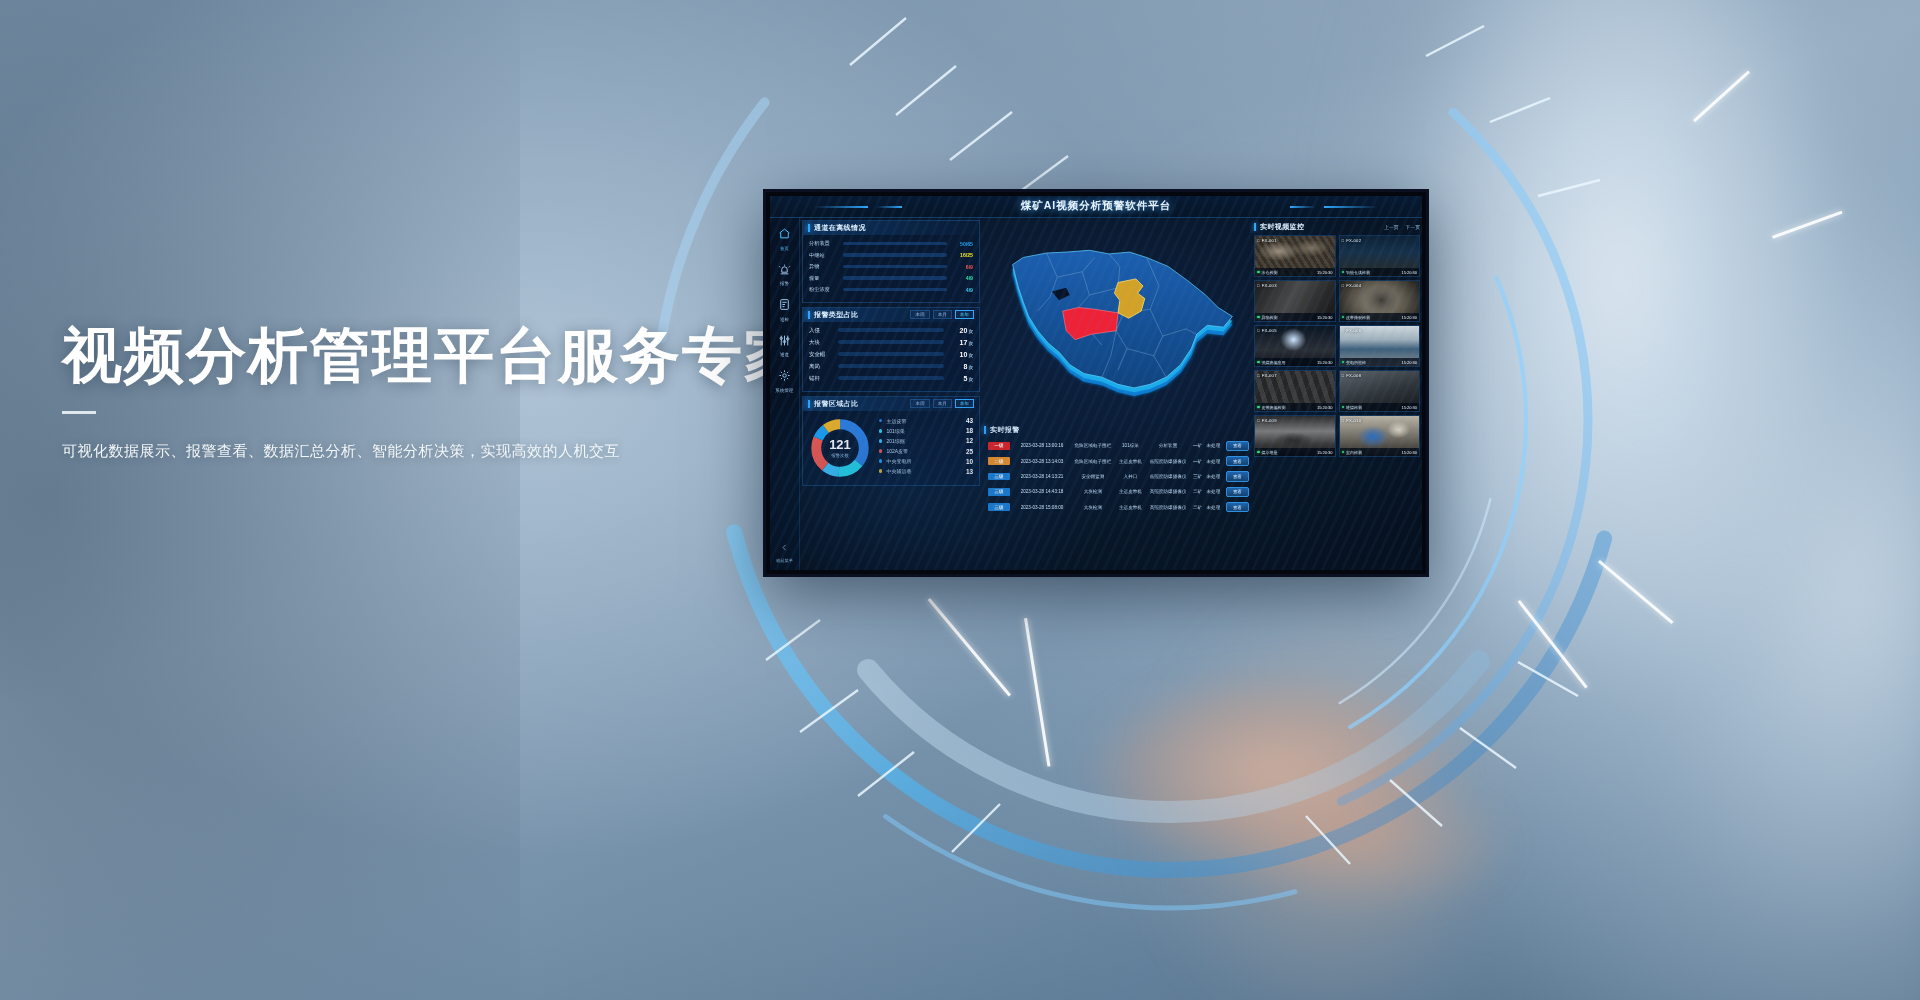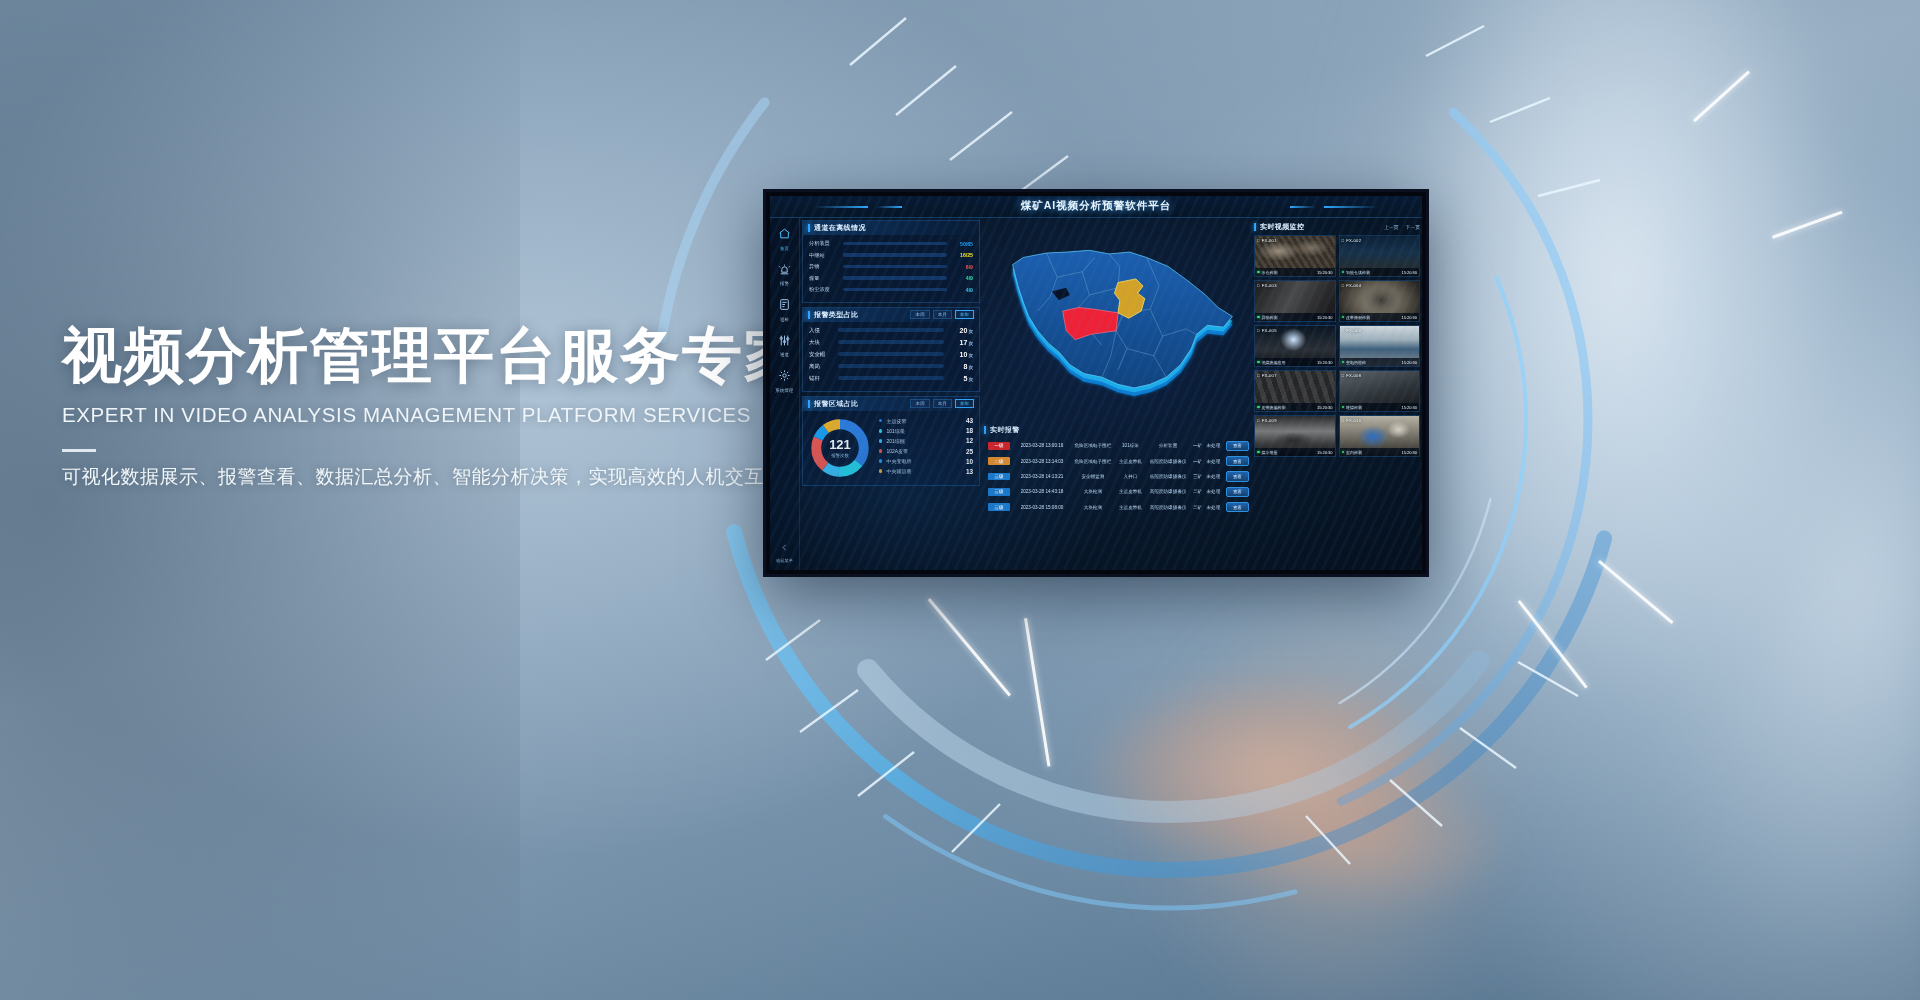--- a/index.html
+++ b/index.html
@@ -53,21 +53,21 @@
   .headline h1 {
     font-size: 60px; font-weight: bold; color: #ffffff; letter-spacing: 2px;
     line-height: 1.12; text-shadow: 0 2px 14px rgba(30,50,70,0.45);
   }
   .headline .sub-en {
     margin-top: 14px; font-size: 20.5px; color: #eef4f8; letter-spacing: .6px;
     font-weight: 300; text-shadow: 0 1px 8px rgba(30,50,70,0.35);
   }
   .rule { margin-top: 22px; width: 34px; height: 3px; background: #e9f1f6; opacity:.92; }
   .headline .desc {
-    margin-top: 12px; font-size: 19px; color: #f2f7fa; letter-spacing: .5px;
+    margin-top: 28px; font-size: 15px; color: #f2f7fa; letter-spacing: .5px;
     text-shadow: 0 1px 8px rgba(30,50,70,0.35);
   }
 
   
   .monitor {
     position: absolute; left: 766px; top: 192px; width: 660px; height: 382px;
     background: #05070f;
     box-shadow: 0 0 0 3px #0b1020, 0 18px 60px rgba(10,24,40,0.55);
     overflow: hidden;
   }
@@ -253,21 +253,20 @@
 
 <div class="streak" style="left:930px; top:598px; width:126px; height:3px; transform:rotate(50deg);"></div>
 <div class="streak" style="left:1027px; top:618px; width:150px; height:3px; transform:rotate(81deg);"></div>
 <div class="streak" style="left:1520px; top:600px; width:110px; height:3px; transform:rotate(52deg);"></div>
 <div class="streak" style="left:1600px; top:560px; width:96px; height:3px; transform:rotate(40deg);"></div>
 <div class="streak" style="left:1693px; top:120px; width:74px; height:3px; transform:rotate(-42deg);"></div>
 <div class="streak" style="left:1772px; top:236px; width:74px; height:3px; transform:rotate(-20deg);"></div>
 
 <div class="headline">
   <h1>视频分析管理平台服务专家</h1>
-  <div class="sub-en">EXPERT IN VIDEO ANALYSIS MANAGEMENT PLATFORM SERVICES</div>
   <div class="rule"></div>
   <div class="desc">可视化数据展示、报警查看、数据汇总分析、智能分析决策，实现高效的人机交互</div>
 </div>
 
 <div class="monitor">
   <div class="screen">
 
     <div class="dash-header">
       <div class="hdr-deco l1"></div>
       <div class="hdr-deco l2"></div>

